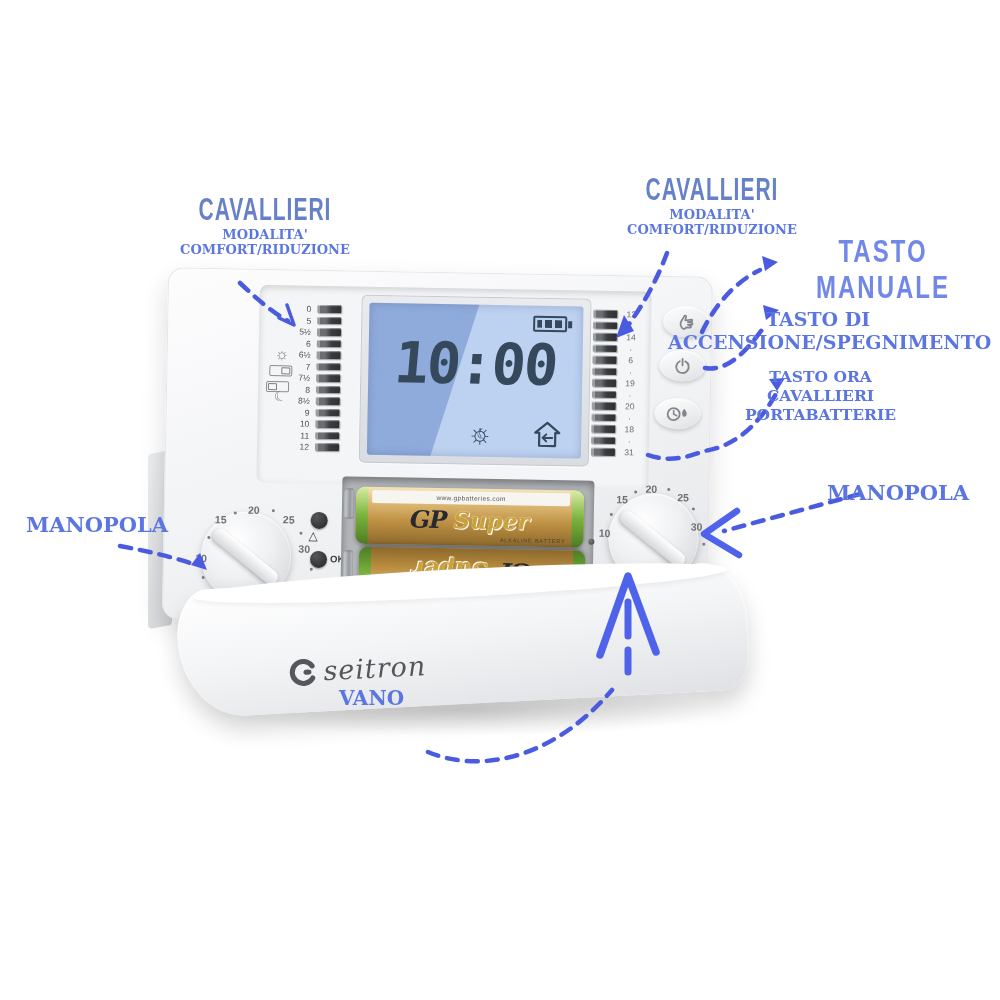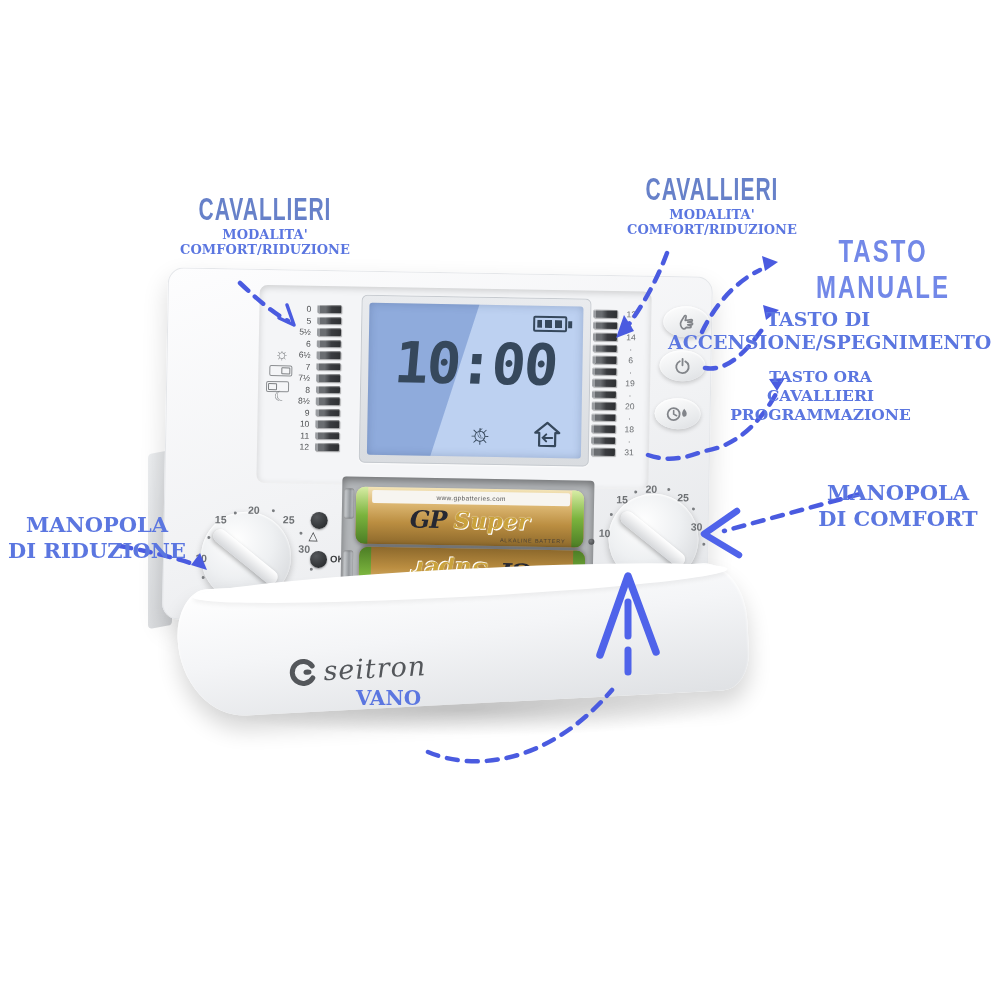--- a/index.html
+++ b/index.html
@@ -134,21 +134,21 @@
   .ln-20 { font-size:20px; line-height:1.25; }
   .ann-cav-left  { left:130px; top:203px; width:270px; }
   .ann-cav-right { left:597px; top:183px; width:230px; }
   .ann-manuale   { left:768px; top:250px; width:230px; }
   .manuale-title { display:inline-block; font-weight:bold; font-size:24px; letter-spacing:2px;
     color:#7288e8; transform:scaleY(1.3); transform-origin:center bottom; }
   .ann-acc  { left:668px; top:308px; width:300px; }
   .ann-ora  { left:728px; top:368px; width:185px; }
   .ann-comf { left:808px; top:480px; width:180px; }
   .ann-rid  { left:8px;  top:512px; width:178px; }
-  .ann-vano { left:261px; top:686px; width:255px; }
+  .ann-vano { left:244px; top:686px; width:255px; }
 
   
   .arrows { position:absolute; left:0; top:0; z-index:55; pointer-events:none; }
   .dash { fill:none; stroke:#4a5be0; stroke-width:4.5; stroke-linecap:round; stroke-dasharray:11 9; }
   .head { fill:#4a5be0; stroke:none; }
   .vhead { fill:none; stroke:#4a5be0; stroke-width:3.5; stroke-linecap:round; }
   .chev { fill:none; stroke:#4f63ea; stroke-linecap:round; stroke-linejoin:round; }
 </style>
 </head>
 <body>
@@ -379,30 +379,28 @@
     <div class="ann-serif ln-19">ACCENSIONE/SPEGNIMENTO</div>
   </div>
 
   <div class="ann ann-manuale">
     <span class="manuale-title">TASTO MANUALE</span>
   </div>
 
   <div class="ann ann-ora">
     <div class="ann-serif ln-15">TASTO ORA</div>
     <div class="ann-serif ln-15">CAVALLIERI</div>
-    <div class="ann-serif ln-15">PROGRAMMAZIONE</div>
+    <div class="ann-serif ln-15">PORTABATTERIE</div>
   </div>
 
   <div class="ann ann-comf">
     <div class="ann-serif ln-18">MANOPOLA</div>
-    <div class="ann-serif ln-18">DI COMFORT</div>
   </div>
 
   <div class="ann ann-rid">
     <div class="ann-serif ln-18">MANOPOLA</div>
-    <div class="ann-serif ln-18">DI RIDUZIONE</div>
   </div>
 
   <div class="ann ann-vano">
     <div class="ann-serif ln-20">VANO</div>
   </div>
 
 </div>
 
 </body></html>

